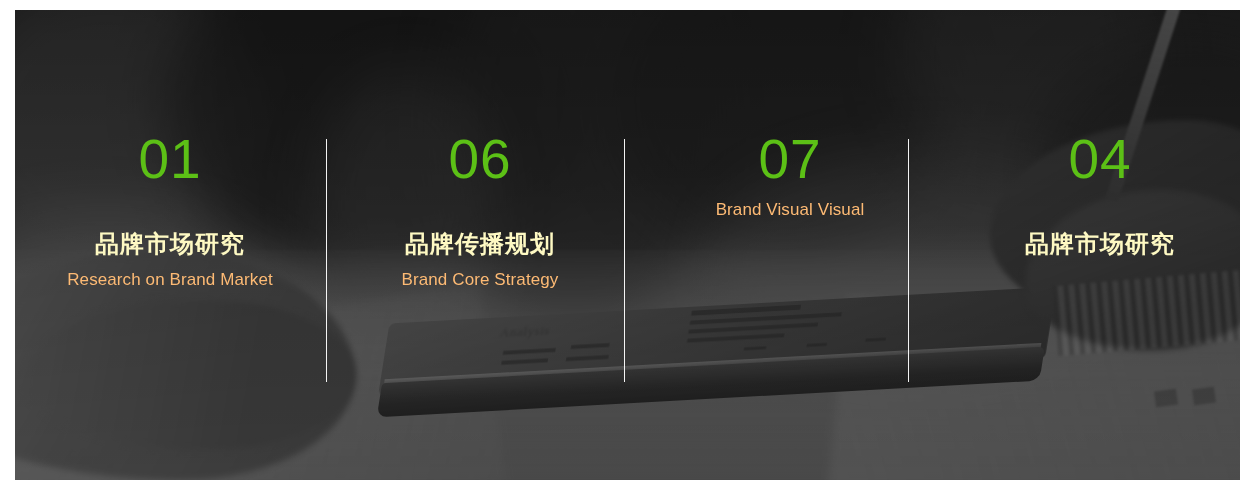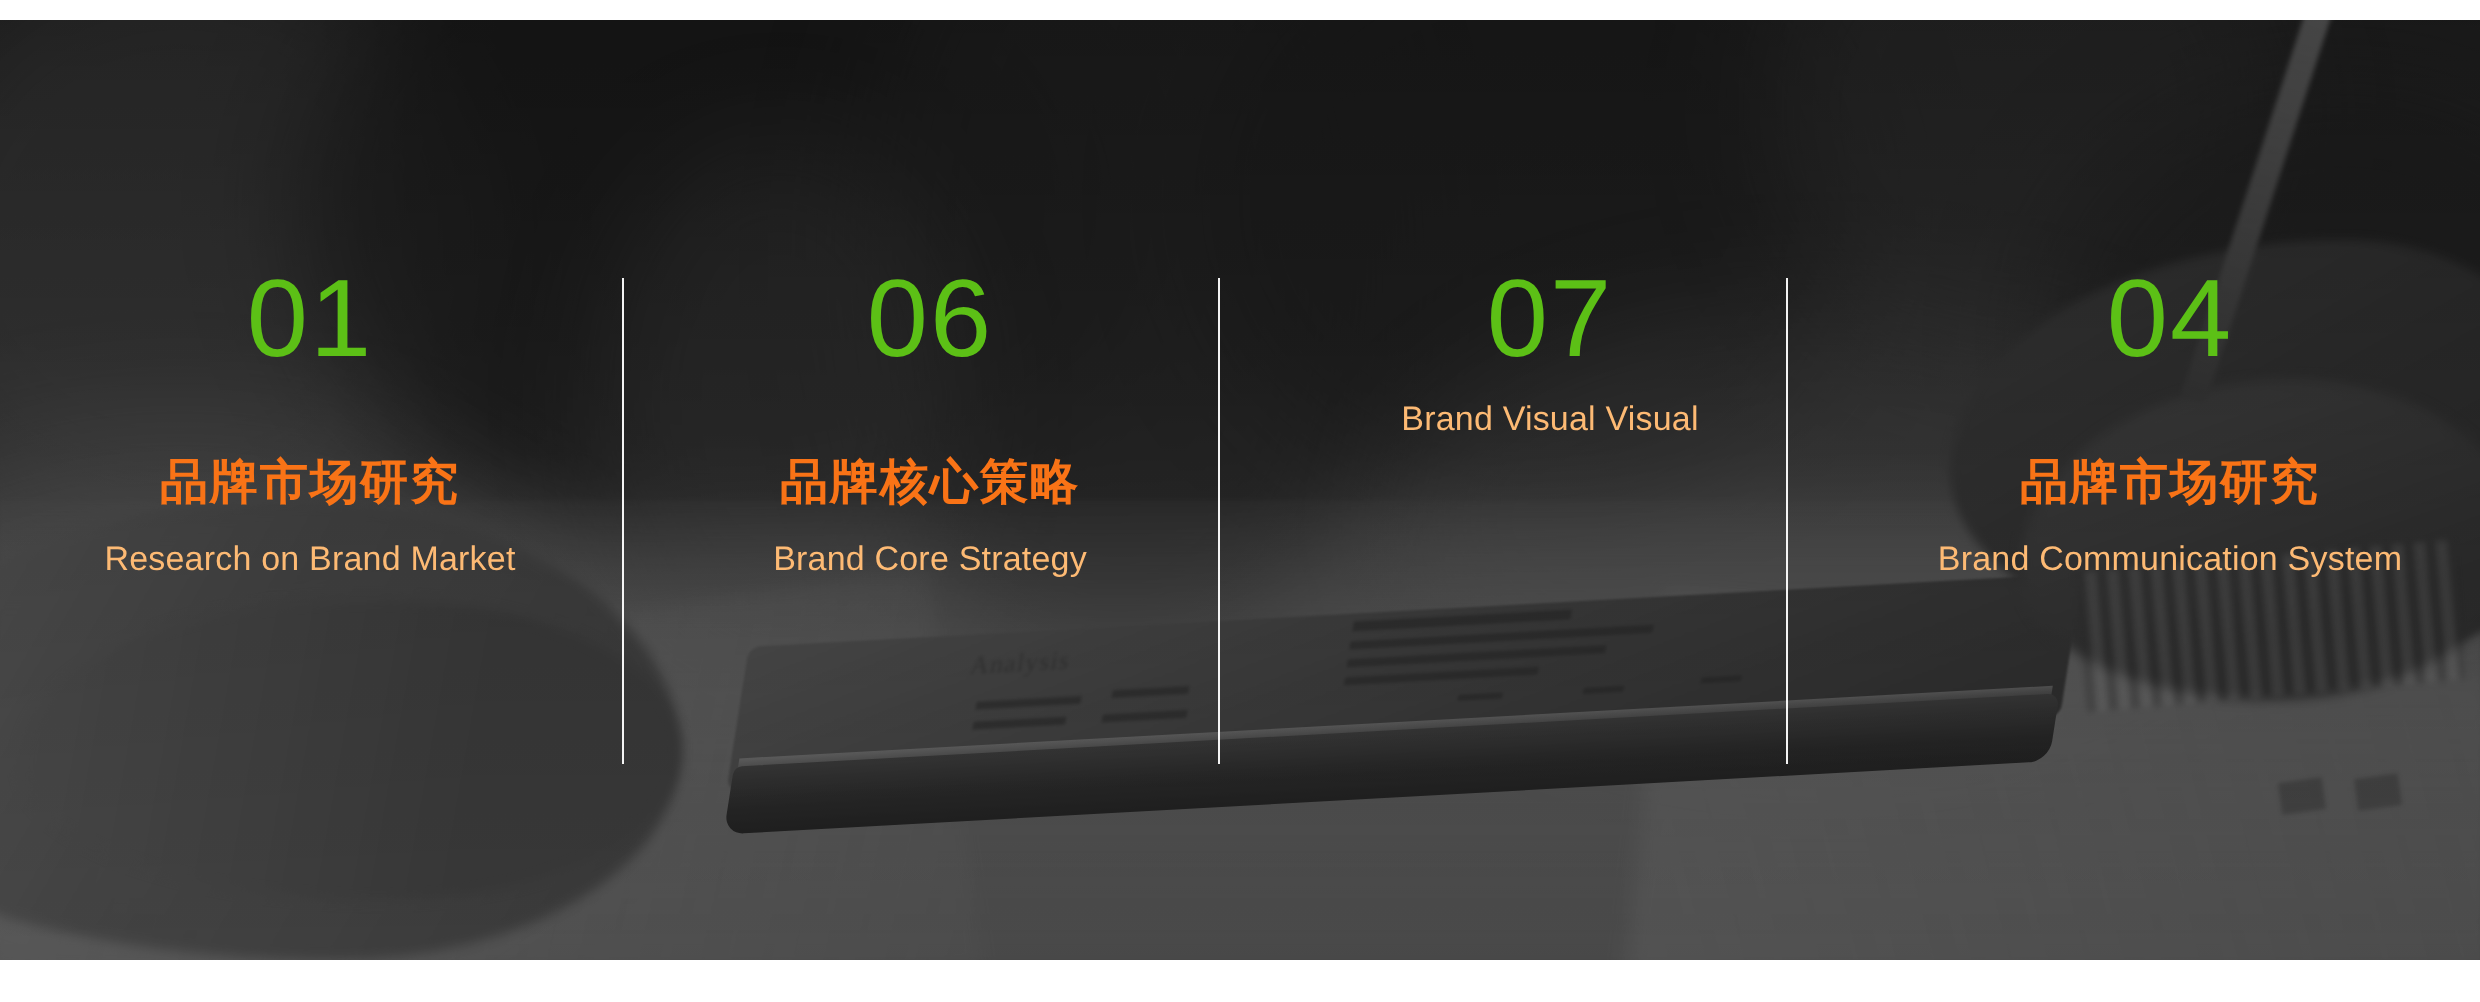--- a/index.html
+++ b/index.html
@@ -8,20 +8,21 @@
     background:#ffffff;
     font-family:"Liberation Sans", sans-serif;
     overflow:hidden;
   }
 
   #stage {
     position:relative;
     width:1008px;
     height:501px;
     background:#ffffff;
+    margin-left:15px;
   }
 
   
   #banner {
     position:absolute;
     left:0; top:10px;
     width:1240px; height:470px;
     overflow:hidden;
     background:#3a3a3a;
   }
@@ -202,25 +203,25 @@
     line-height:1;
     font-weight:400;
     letter-spacing:1px;
     color:#5cc016;
     font-family:"Liberation Sans", sans-serif;
   }
   .col-title {
     margin-top:44px;
     font-size:24px;
     font-weight:bold;
-    color:#f97316;
+    color:#fef9c3;
     letter-spacing:1px;
     line-height:1.1;
     white-space:nowrap;
-    font-family:Liberation Mono, monospace;
+    font-family:Liberation Serif, serif;
   }
   .col-sub {
     margin-top:13px;
     font-size:17px;
     font-weight:400;
     color:#fdba74;
     letter-spacing:.1px;
     white-space:nowrap;
     font-family:"Liberation Sans", sans-serif;
   }
@@ -299,30 +300,29 @@
     <div id="columns">
 
       <div class="col">
         <div class="col-num">01</div>
         <div class="col-title">品牌市场研究</div>
         <div class="col-sub">Research on Brand Market</div>
       </div>
 
       <div class="col">
         <div class="col-num">06</div>
-        <div class="col-title">品牌核心策略</div>
+        <div class="col-title">品牌传播规划</div>
         <div class="col-sub">Brand Core Strategy</div>
       </div>
 
       <div class="col">
         <div class="col-num">07</div>
         <div class="col-sub">Brand Visual Visual</div>
       </div>
 
       <div class="col">
         <div class="col-num">04</div>
         <div class="col-title">品牌市场研究</div>
-        <div class="col-sub">Brand Communication System</div>
       </div>
 
     </div>
   </div>
 </div>
 
 </body></html>

